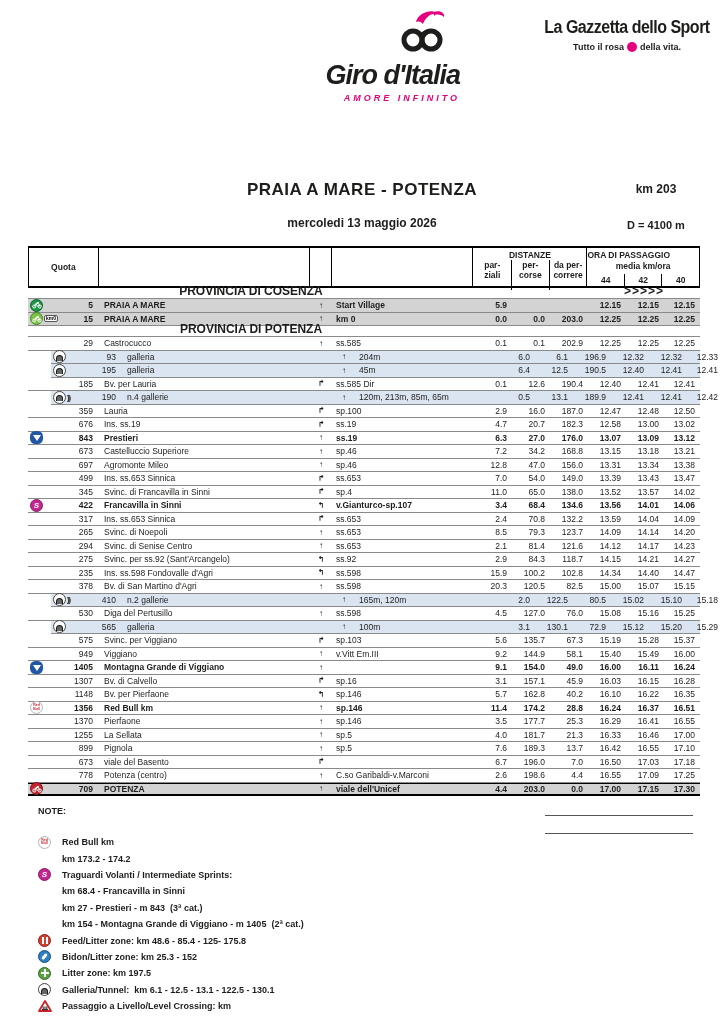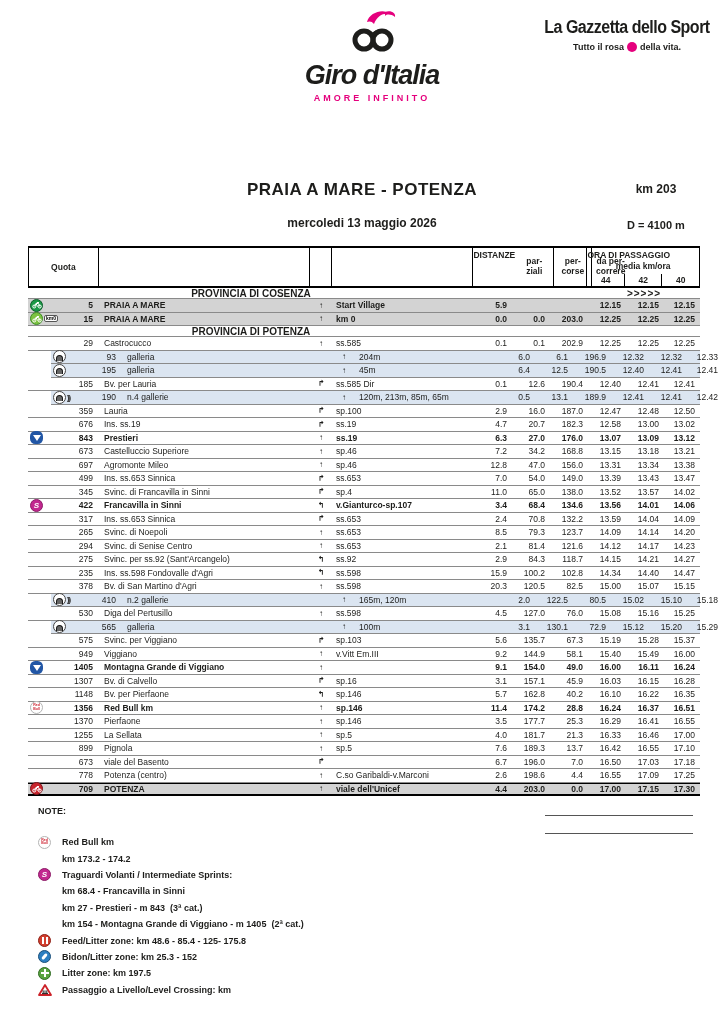--- a/index.html
+++ b/index.html
@@ -1,24 +1,24 @@
 <!DOCTYPE html>
 <html><head>
 <meta charset="utf-8">
 <style>
   * { margin:0; padding:0; box-sizing:border-box; }
   html,body { background:#fff; }
   body { font-family:"Liberation Sans","DejaVu Sans",sans-serif; color:#1d1d1b; }
   .page { position:relative; width:724px; height:1024px; background:#fff; overflow:hidden; }
 
   
-  .giro-logo { position:absolute; left:292px; top:8px; width:160px; text-align:center; }
+  .giro-logo { position:absolute; left:300px; top:8px; width:160px; text-align:right; }
   .giro-title { font-size:27px; font-weight:800; letter-spacing:-1px; color:#1d1d1b;
                 transform:scaleY(1.05); font-style:italic; }
-  .giro-sub { font-size:9px; font-weight:800; letter-spacing:3px; color:#e5007d; margin-top:2px; }
+  .giro-sub { font-size:9px; font-weight:800; letter-spacing:3px; color:#e5007d; margin-top:2px;font-style:italic; }
   .gazzetta { position:absolute; right:12px; top:18px; width:170px; text-align:center; }
   .gazzetta-title { font-size:16px; font-weight:800; letter-spacing:-0.5px;
                     transform:scaleY(1.15); color:#1d1d1b; white-space:nowrap; }
   .gazzetta-sub { font-size:9px; font-weight:700; margin-top:6px; color:#1d1d1b;
                   display:flex; align-items:center; justify-content:center; gap:3px; }
   .pink-dot { width:10px; height:10px; border-radius:50%; background:#e5007d; display:inline-block; }
 
   
   .tappa-block { position:absolute; left:36px; top:172px; width:72px; text-align:center; }
   .tappa-label { font-size:11px; }
@@ -34,21 +34,21 @@
                 font-size:11px; font-weight:700; }
 
   
   .rtable { position:absolute; left:28px; top:246px; width:672px; font-size:8.5px; }
   .thead { display:flex; height:42px; border-top:2px solid #000; border-bottom:2px solid #000;
            border-left:1px solid #000; border-right:1px solid #000; font-weight:700; font-size:8.5px; }
   .th-quota { width:70px; border-right:1px solid #000; display:flex; align-items:center; justify-content:center; }
   .th-name  { width:212px; border-right:1px solid #000; }
   .th-turn  { width:22px; border-right:1px solid #000; }
   .th-road  { width:142px; border-right:1px solid #000; }
-  .th-dist  { width:114px; border-right:1px solid #000; display:flex; flex-direction:row; }
+  .th-dist  { width:114px; border-right:1px solid #000; display:flex; flex-direction:column; }
   .th-dist-title { height:13px; text-align:center; padding-top:2px; }
   .th-dist-subs { flex:1; display:flex; }
   .th-sub { width:38px; display:flex; flex-direction:column; justify-content:flex-end;
             align-items:center; padding-bottom:10px; line-height:10px; }
   .th-sub + .th-sub { border-left:1px solid #000; }
   .th-ora { width:112px; display:flex; flex-direction:column; }
   .th-ora-title { height:13px; text-align:left; padding-top:2px; }
   .th-ora-media { height:13px; text-align:center; }
   .th-speeds { flex:1; display:flex; }
   .th-speed { flex:1; display:flex; align-items:flex-end; justify-content:center; padding-bottom:1px; }
@@ -62,22 +62,22 @@
   .row.bold { font-weight:700; }
   .row.last { border-bottom:2px solid #000; border-top:1px solid #000; }
   .c { overflow:hidden; white-space:nowrap; }
   .c-icon { display:flex; align-items:center; padding-left:2px; gap:1px; }
   .c-quota { text-align:right; padding-right:5px; }
   .c-name { padding-left:6px; }
   .c-turn { text-align:center; font-weight:700; font-size:8px; }
   .c-road { padding-left:4px; }
   .c-num { text-align:right; padding-right:5px; }
 
-  .row-section { display:flex; height:11px; align-items:flex-start; border-bottom:1px solid #8a8a8a;
-                 font-weight:700; font-size:10px; }
+  .row-section { display:flex; height:11px; align-items:flex-end; border-bottom:1px solid #8a8a8a;
+                 font-weight:700; font-size:12px; }
   .section-label { width:446px; text-align:center; }
   .section-arrows { width:112px; margin-left:114px; text-align:center; letter-spacing:1px; }
 
   
   .icon { width:13px; height:13px; border-radius:50%; display:inline-flex; flex:0 0 auto;
           align-items:center; justify-content:center; }
   .icon-start-village { background:#1a9946; border:1px solid #0d5c2a; }
   .icon-finish { background:#c8242c; border:1px solid #7d161c; }
   .icon-km0 { background:#7dc242; border:1px solid #3d8a28; }
   .km0label { font-size:5px; font-weight:800; color:#000; background:#fff; border:1px solid #555;
@@ -809,20 +809,30 @@
               <span class="icon icon-litter">
                 <span class="plus"></span>
               </span>
             </span>
           </span>
           <span class="note-text">Litter zone: km 197.5</span>
         </div>
         <div class="note-line">
           <span class="note-icon-slot">
             <span style="display: inline-flex; align-items: center; gap: 1px;">
+              <span class="icon icon-tunnel">
+                <span class="arch"></span>
+              </span>
+            </span>
+          </span>
+          <span class="note-text">Galleria/Tunnel:  km 6.1 - 12.5 - 13.1 - 122.5 - 130.1</span>
+        </div>
+        <div class="note-line">
+          <span class="note-icon-slot">
+            <span style="display: inline-flex; align-items: center; gap: 1px;">
               <svg width="14" height="12" viewBox="0 0 14 12">
                 <path d="M7 1 L13 11 L1 11 Z" fill="#fff" stroke="#cc2229" stroke-width="1.8" stroke-linejoin="round"></path>
                 <g stroke="#222" stroke-width="1">
                   <line x1="4" y1="9.6" x2="10" y2="9.6"></line>
                   <line x1="5.2" y1="6.4" x2="5.2" y2="9.6"></line>
                   <line x1="7" y1="6.4" x2="7" y2="9.6"></line>
                   <line x1="8.8" y1="6.4" x2="8.8" y2="9.6"></line>
                 </g>
               </svg>
             </span>

